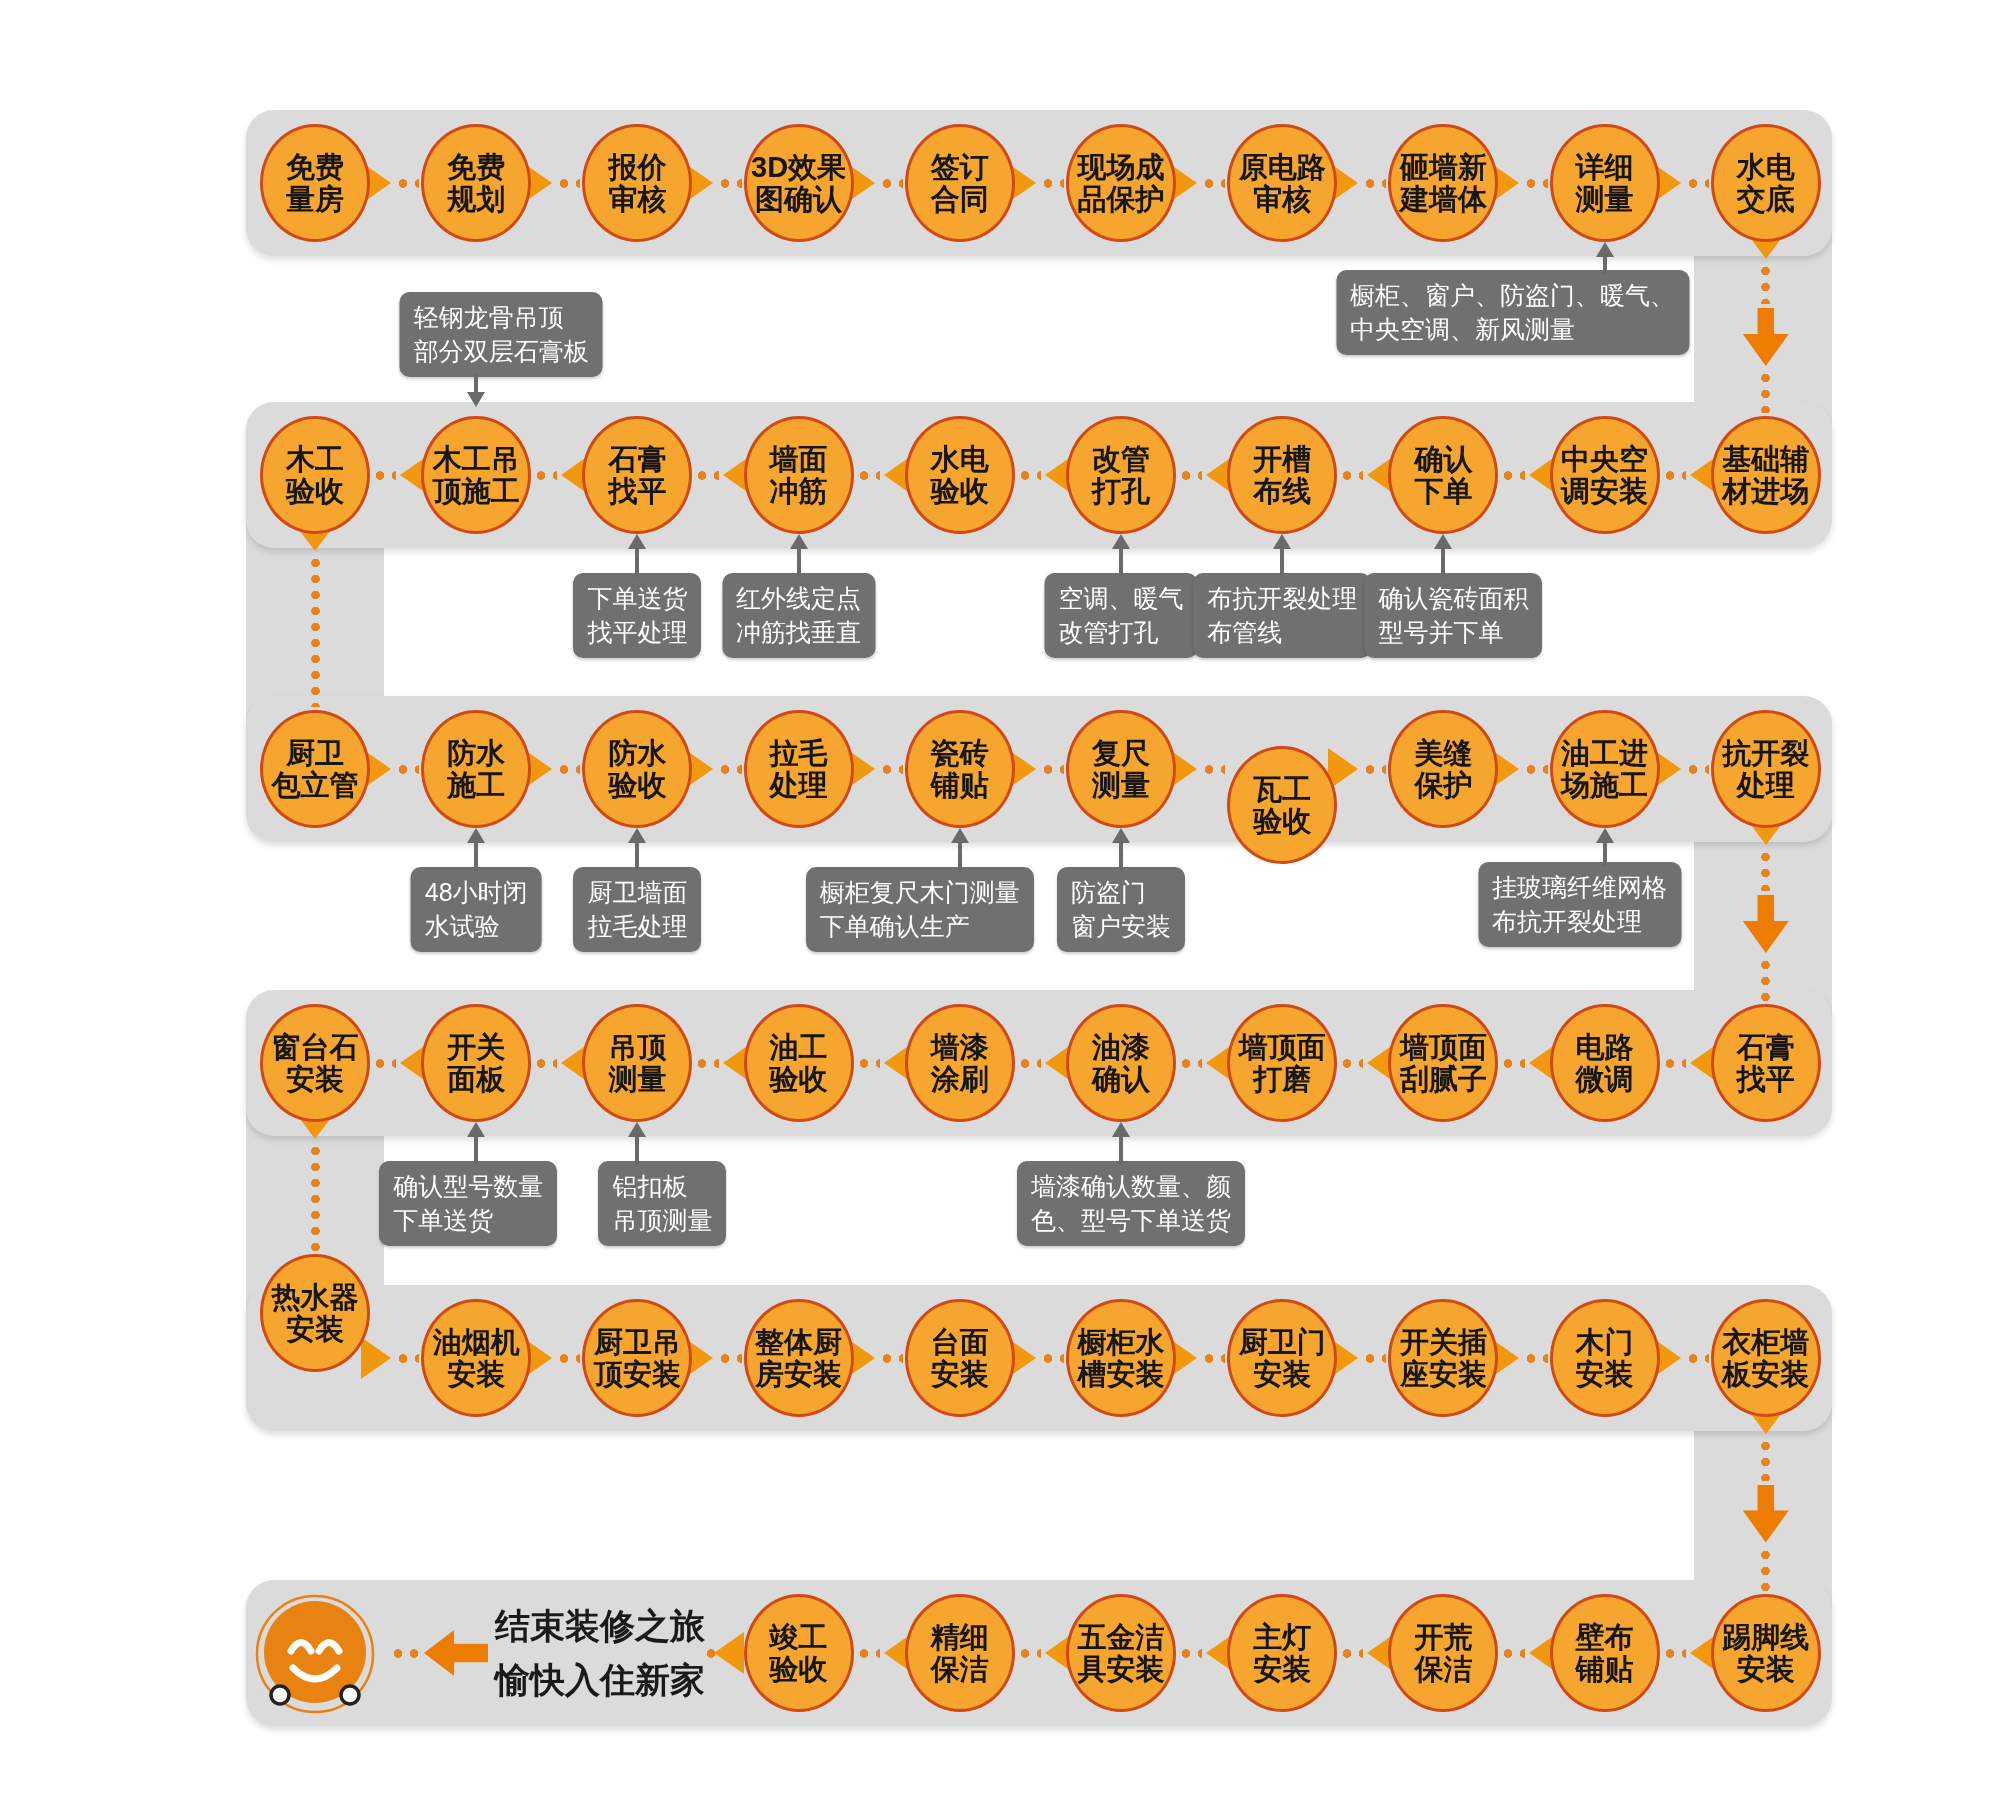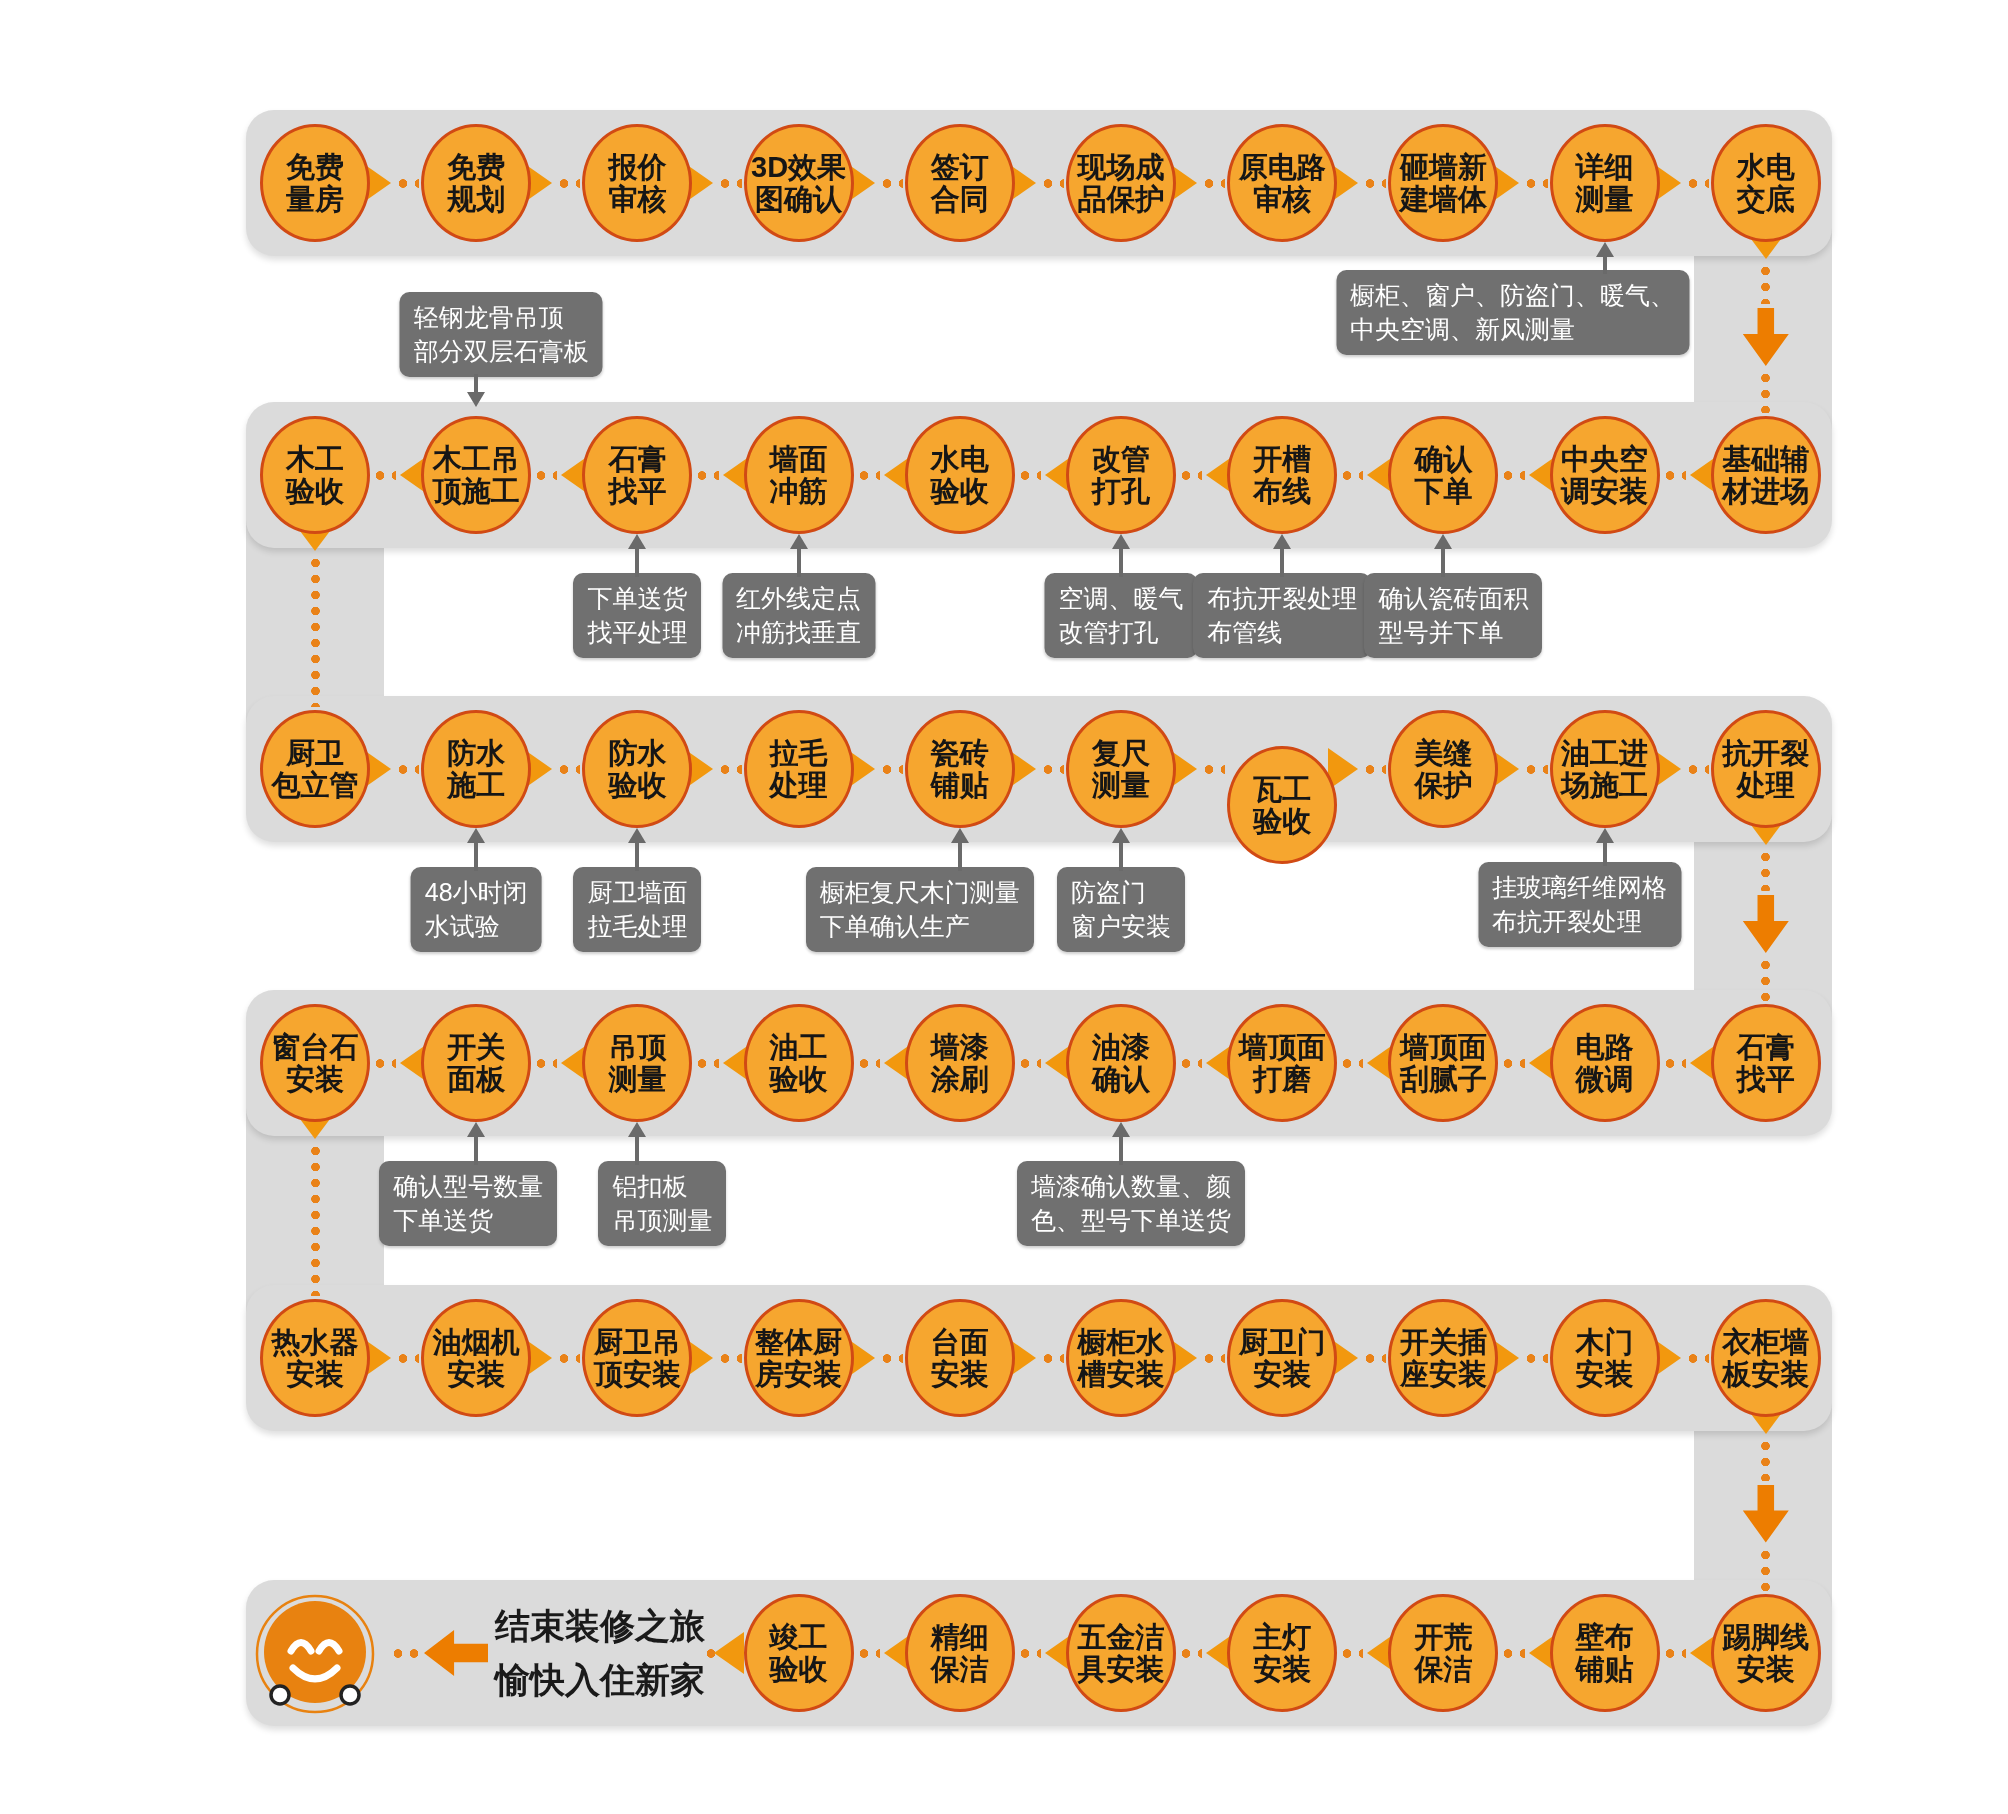--- a/index.html
+++ b/index.html
@@ -195,21 +195,21 @@
     <div class="node" style="left: 1388.4px; top: 1004px;">墙顶面
 刮腻子</div>
     <div class="tri tri-l" style="left: 1528.6px; top: 1042px;"></div>
     <div class="dots-h" style="left: 1500.4px; top: 1058.5px; width: 24.2px; height: 9px;"></div>
     <div class="node" style="left: 1549.6px; top: 1004px;">电路
 微调</div>
     <div class="tri tri-l" style="left: 1689.8px; top: 1042px;"></div>
     <div class="dots-h" style="left: 1661.6px; top: 1058.5px; width: 24.2px; height: 9px;"></div>
     <div class="node" style="left: 1710.8px; top: 1004px;">石膏
 找平</div>
-    <div class="node" style="left: 260px; top: 1299px;">热水器
+    <div class="node" style="left: 260px; top: 1254px;">热水器
 安装</div>
     <div class="tri tri-r" style="left: 361px; top: 1337px;"></div>
     <div class="dots-h" style="left: 395px; top: 1353.5px; width: 24.2px; height: 9px;"></div>
     <div class="node" style="left: 421.2px; top: 1299px;">油烟机
 安装</div>
     <div class="tri tri-r" style="left: 522.2px; top: 1337px;"></div>
     <div class="dots-h" style="left: 556.2px; top: 1353.5px; width: 24.2px; height: 9px;"></div>
     <div class="node" style="left: 582.4px; top: 1299px;">厨卫吊
 顶安装</div>
     <div class="tri tri-r" style="left: 683.4px; top: 1337px;"></div>

